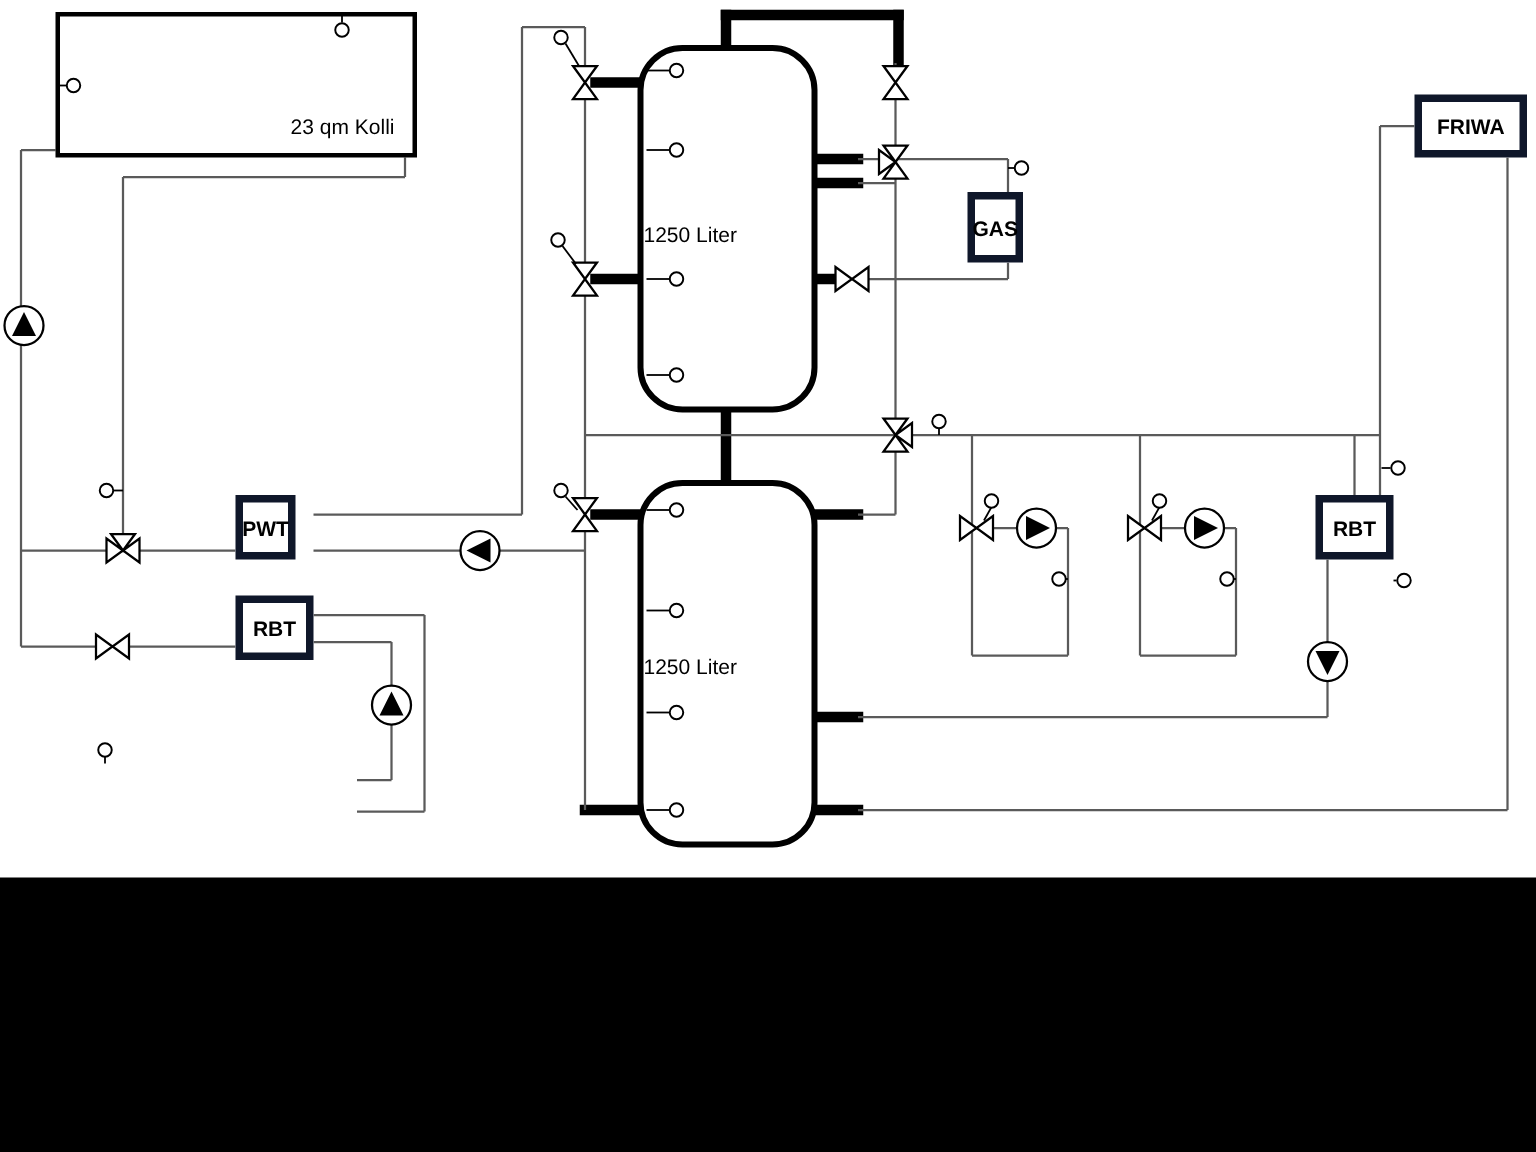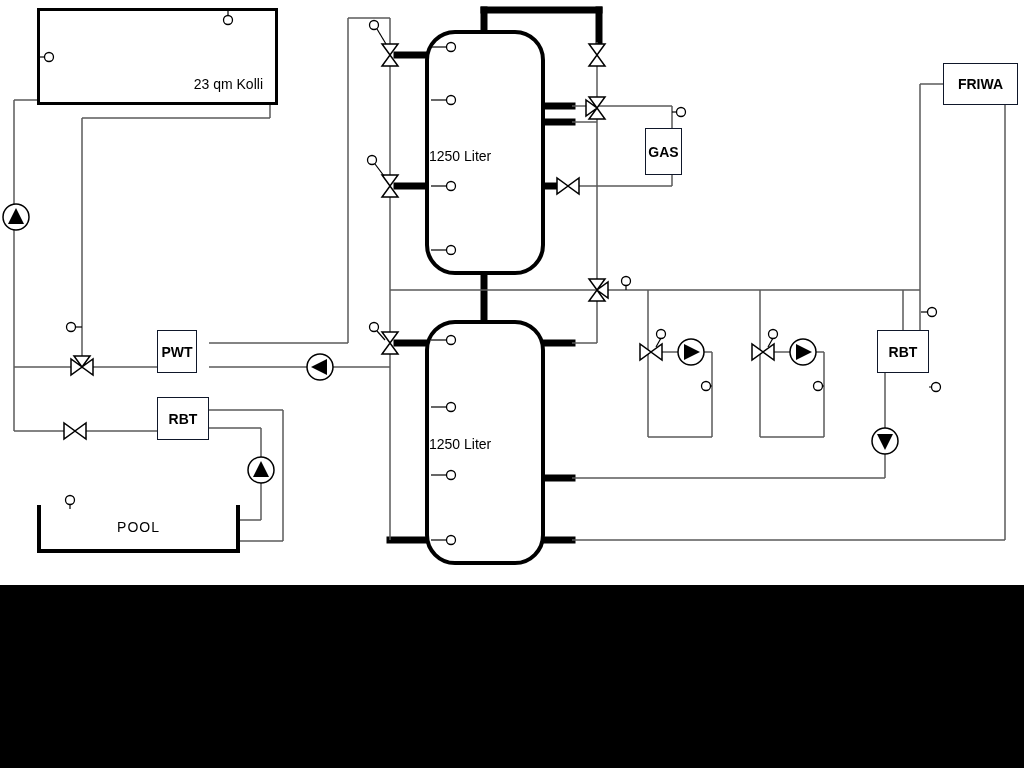--- a/index.html
+++ b/index.html
@@ -1,21 +1,21 @@
 <!DOCTYPE html>
 <html><head>
 <meta charset="utf-8">
 <style>
   html,body{margin:0;padding:0;background:#888;}
   #screen{position:relative;width:1024px;height:768px;background:#ffffff;overflow:hidden;
           font-family:"Liberation Sans",sans-serif;color:#000;}
   svg.layer{position:absolute;left:0;top:0;pointer-events:none;}
   #pipes-layer{z-index:1;}
   #components-layer{z-index:3;}
-  .box{position:absolute;z-index:2;box-sizing:border-box;border:1px solid #0f172a;background:#fff;
+  .box{position:absolute;z-index:2;box-sizing:border-box;border:5px solid #0f172a;background:#fff;
        display:flex;align-items:center;justify-content:center;font-weight:bold;font-size:14px;}
   .tank{position:absolute;z-index:2;box-sizing:border-box;border:4px solid #000;background:#fff;
         border-radius:30px;}
   .tank .tank-label{position:absolute;left:0;right:0;font-size:14px;font-weight:normal;}
   #collector{position:absolute;z-index:2;box-sizing:border-box;border:3px solid #000;background:#fff;
              left:37px;top:8px;width:241px;height:97px;}
   #collector .collector-label{position:absolute;right:12px;bottom:10px;font-size:14px;}
   #pool{position:absolute;z-index:2;box-sizing:border-box;left:37px;top:505px;width:203px;height:48px;
         border:4px solid #000;border-top:none;background:#fff;
         display:flex;align-items:center;justify-content:center;font-size:14px;letter-spacing:1px;}
@@ -111,23 +111,20 @@
   </div>
 
   <div class="box" style="left:157px;top:397px;width:52px;height:43px;">
     <span>RBT</span>
   </div>
 
   <div class="box" style="left:877px;top:330px;width:52px;height:43px;">
     <span>RBT</span>
   </div>
 
-  <div id="pool">
-    <span>POOL</span>
-  </div>
 
   <svg id="components-layer" class="layer" width="1024" height="768">
       <path d="M-8,-11 L8,-11 L0,0 Z M-8,11 L8,11 L0,0 Z" transform="translate(390 55)" fill="#fff" stroke="#000000" stroke-width="1.5"></path>
       <path d="M-8,-11 L8,-11 L0,0 Z M-8,11 L8,11 L0,0 Z" transform="translate(390 186)" fill="#fff" stroke="#000000" stroke-width="1.5"></path>
       <path d="M-8,-11 L8,-11 L0,0 Z M-8,11 L8,11 L0,0 Z" transform="translate(390 343)" fill="#fff" stroke="#000000" stroke-width="1.5"></path>
       <path d="M-8,-11 L8,-11 L0,0 Z M-8,11 L8,11 L0,0 Z" transform="translate(597 55)" fill="#fff" stroke="#000000" stroke-width="1.5"></path>
       <path d="M-8,-11 L8,-11 L0,0 Z M-8,11 L8,11 L0,0 Z M-11,-8 L-11,8 L0,0 Z" transform="translate(597 108)" fill="#fff" stroke="#000000" stroke-width="1.5"></path>
       <path d="M-11,-8 L-11,8 L0,0 Z M11,-8 L11,8 L0,0 Z" transform="translate(568 186)" fill="#fff" stroke="#000000" stroke-width="1.5"></path>
       <path d="M-8,-11 L8,-11 L0,0 Z M-8,11 L8,11 L0,0 Z M11,-8 L11,8 L0,0 Z" transform="translate(597 290)" fill="#fff" stroke="#000000" stroke-width="1.5"></path>
       <path d="M-11,-8 L-11,8 L0,0 Z M11,-8 L11,8 L0,0 Z" transform="translate(651 352)" fill="#fff" stroke="#000000" stroke-width="1.5"></path>

